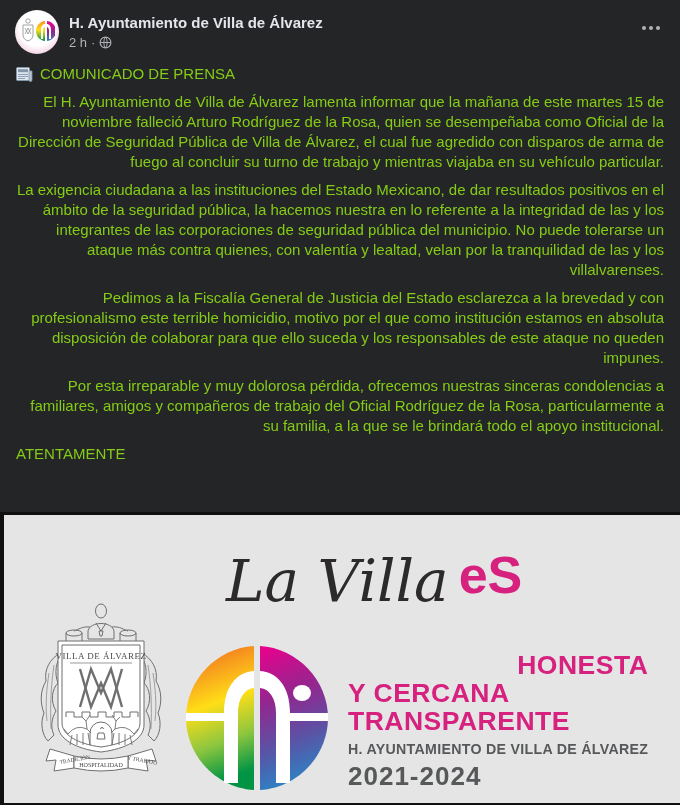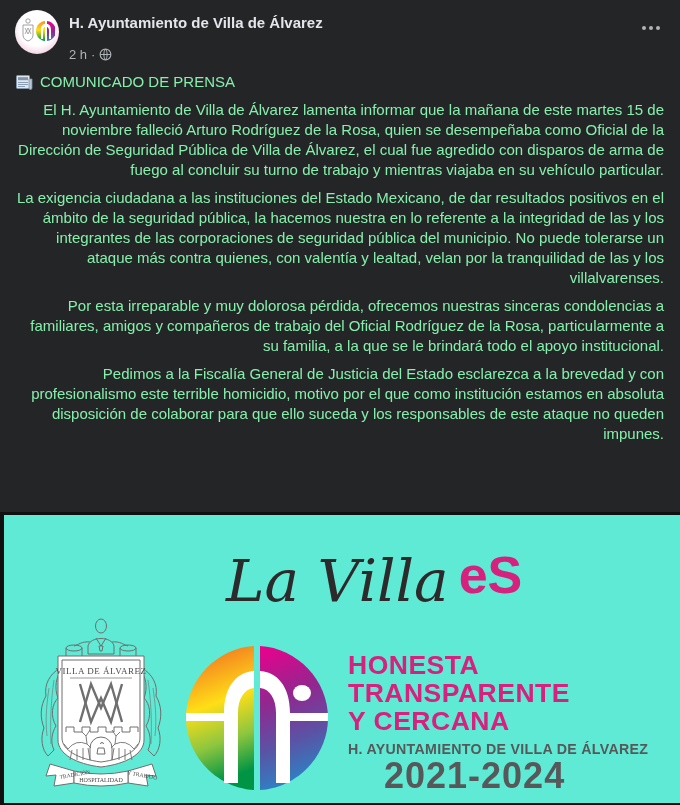--- a/index.html
+++ b/index.html
@@ -5,43 +5,43 @@
   html,body{margin:0;padding:0;background:#18191a;}
   .post{position:relative;width:680px;height:805px;background:#242526;overflow:hidden;
         font-family:"Liberation Sans",sans-serif;}
   
   .header{display:flex;align-items:flex-start;padding:10px 14px 0 15px;}
   .avatar{width:44px;height:44px;border-radius:50%;flex:0 0 auto;cursor:pointer;
           background:radial-gradient(circle at 50% 42%, #ffffff 52%, #f7e0ec 70%, #eab6d2 86%, #db8fc0 100%);
           display:flex;align-items:center;justify-content:center;overflow:hidden;}
   .header-text{margin-left:10px;padding-top:3px;flex:1;}
   .author{font-size:15px;font-weight:700;color:#e4e6eb;line-height:19px;cursor:pointer;}
-  .meta{display:flex;align-items:center;gap:4px;margin-top:15px;font-size:13px;color:#b0b3b8;}
+  .meta{display:flex;align-items:center;gap:4px;margin-top:3px;font-size:13px;color:#b0b3b8;}
   .more-btn{display:flex;gap:3px;align-items:center;padding:10px 6px;margin-top:6px;cursor:pointer;}
   .more-btn i{width:4px;height:4px;border-radius:50%;background:#b0b3b8;display:block;}
   
-  .body-text{padding:6px 16px 0 16px;color:#86efac;font-size:15px;line-height:20px;
+  .body-text{padding:6px 16px 0 16px;color:#84cc16;font-size:15px;line-height:20px;
              height:447px;overflow:hidden;}
   .headline-row{display:flex;align-items:center;gap:7px;margin:4px 0 0 0;}
   .body-text p{margin:8px 0 0 0;text-align:right;}
   .signature{margin-top:8px;}
   
   .image-area{position:absolute;left:0;top:512px;right:0;bottom:0;background:#101010;cursor:pointer;}
-  .image-white{position:absolute;left:4px;top:3px;right:0;bottom:2px;background:#5eead4;overflow:hidden;}
+  .image-white{position:absolute;left:4px;top:3px;right:0;bottom:2px;background:#e5e5e5;overflow:hidden;}
   .tagline{position:absolute;left:222px;top:30px;white-space:nowrap;}
   .tagline .black{font-family:"DejaVu Serif",serif;font-style:italic;font-size:58px;
                   color:#2d2a2b;letter-spacing:0px;}
   .tagline .pink{font-family:"Liberation Sans",sans-serif;font-weight:700;font-size:52px;
                  margin-left:10px;vertical-align:8px;}
-  .crest{position:absolute;left:26px;top:103px;}
+  .crest{position:absolute;left:26px;top:88px;}
   .va-logo{position:absolute;left:177px;top:128px;}
   .right-text{position:absolute;left:344px;top:136px;}
   .hl{font-size:26.5px;font-weight:800;line-height:28px;letter-spacing:.5px;}
   .subtitle{margin-top:6px;font-size:14.2px;font-weight:700;letter-spacing:.3px;}
-  .period{font-size:36px;font-weight:700;line-height:36px;letter-spacing:1px;margin-top:1px;margin-left:36px;}
+  .period{font-size:26px;font-weight:700;line-height:36px;letter-spacing:1px;margin-top:1px;}
 </style>
 </head>
 <body>
 
 <div class="post">
 
   <div class="header">
     <div class="avatar">
       <svg width="36" height="34" viewBox="0 0 36 34">
         <defs>
@@ -92,22 +92,26 @@
       <svg width="17" height="15" viewBox="0 0 17 15">
         <rect x="0.5" y="0.5" width="13" height="13" rx="1" fill="#dfe6ee" stroke="#8295a9"></rect>
         <path d="M14,4 h2 v9 a1.5,1.5 0 0 1 -3,0 V4" fill="#b9c6d4" stroke="#8295a9" stroke-width="0.8"></path>
         <rect x="2" y="2.2" width="10" height="3" fill="#8295a9"></rect>
         <path d="M2,7.5 h10 M2,9.5 h10 M2,11.5 h7" stroke="#8295a9" stroke-width="0.9"></path>
       </svg>
       <span>COMUNICADO DE PRENSA</span>
     </div>
     <p>El H. Ayuntamiento de Villa de Álvarez lamenta informar que la mañana de este martes 15 de noviembre falleció Arturo Rodríguez de la Rosa, quien se desempeñaba como Oficial de la Dirección de Seguridad Pública de Villa de Álvarez, el cual fue agredido con disparos de arma de fuego al concluir su turno de trabajo y mientras viajaba en su vehículo particular.</p>
     <p>La exigencia ciudadana a las instituciones  del Estado Mexicano, de dar resultados positivos en el ámbito de la seguridad pública, la hacemos nuestra  en lo referente a la integridad de las y los integrantes de las corporaciones de seguridad pública del municipio. No puede tolerarse un ataque más contra quienes, con valentía y lealtad, velan por la tranquilidad de las y los villalvarenses.</p>
+    <p>Pedimos a la Fiscalía General de Justicia del Estado esclarezca a la brevedad y con profesionalismo este terrible homicidio, motivo por el que como institución estamos en absoluta disposición  de colaborar para que ello suceda y los responsables de este ataque no queden impunes.</p>
     <p>Por esta irreparable y muy dolorosa pérdida, ofrecemos nuestras sinceras condolencias a familiares, amigos y compañeros de trabajo del Oficial Rodríguez de la Rosa, particularmente a su familia, a la que se le brindará todo el apoyo institucional.</p>
-    <p>Pedimos a la Fiscalía General de Justicia del Estado esclarezca a la brevedad y con profesionalismo este terrible homicidio, motivo por el que como institución estamos en absoluta disposición  de colaborar para que ello suceda y los responsables de este ataque no queden impunes.</p>
+    <div class="signature">
+      <div>ATENTAMENTE</div>
+
+    </div>
   </div>
 
   <div class="image-area">
     <div class="image-white">
 
       <div class="tagline">
         <span class="black">La Villa</span><span class="pink" id="tagline-pink" style="color: rgb(214, 33, 127);">eS</span>
       </div>
 
       <div class="crest">
@@ -186,22 +190,22 @@
           <path fill="url(#gR)" d="M79,3 C116,5 147,37 147,75 C147,113 116,145 79,147 Z"></path>
           <path fill="#fff" d="M43,140 L43,70 C43,42 57,29 73,28 L73,45 C63,46 57,56 57,70 L57,140 Z"></path>
           <path fill="#fff" d="M109,140 L109,70 C109,42 95,29 79,28 L79,45 C89,46 95,56 95,70 L95,140 Z"></path>
           <rect fill="#fff" x="5" y="70" width="38" height="8"></rect>
           <rect fill="#fff" x="109" y="70" width="38" height="8"></rect>
           <ellipse fill="#fff" cx="121" cy="50" rx="9" ry="8"></ellipse>
         </svg>
       </div>
 
       <div class="right-text">
-        <div class="hl" id="hl0" style="color: rgb(214, 33, 127);">HONESTA</div>
+        <div class="hl" id="hl0" style="color: rgb(214, 33, 127); text-align: right;">HONESTA</div>
+        <div class="hl" id="hl2" style="color: rgb(214, 33, 127);">Y CERCANA</div>
         <div class="hl" id="hl1" style="color: rgb(214, 33, 127);">TRANSPARENTE</div>
-        <div class="hl" id="hl2" style="color: rgb(214, 33, 127);">Y CERCANA</div>
         <div class="subtitle" id="subt" style="color: rgb(87, 88, 90);">H. AYUNTAMIENTO DE VILLA DE ÁLVAREZ</div>
         <div class="period" id="perd" style="color: rgb(87, 88, 90);">2021-2024</div>
       </div>
 
     </div>
   </div>
 </div>
 
 </body></html>

